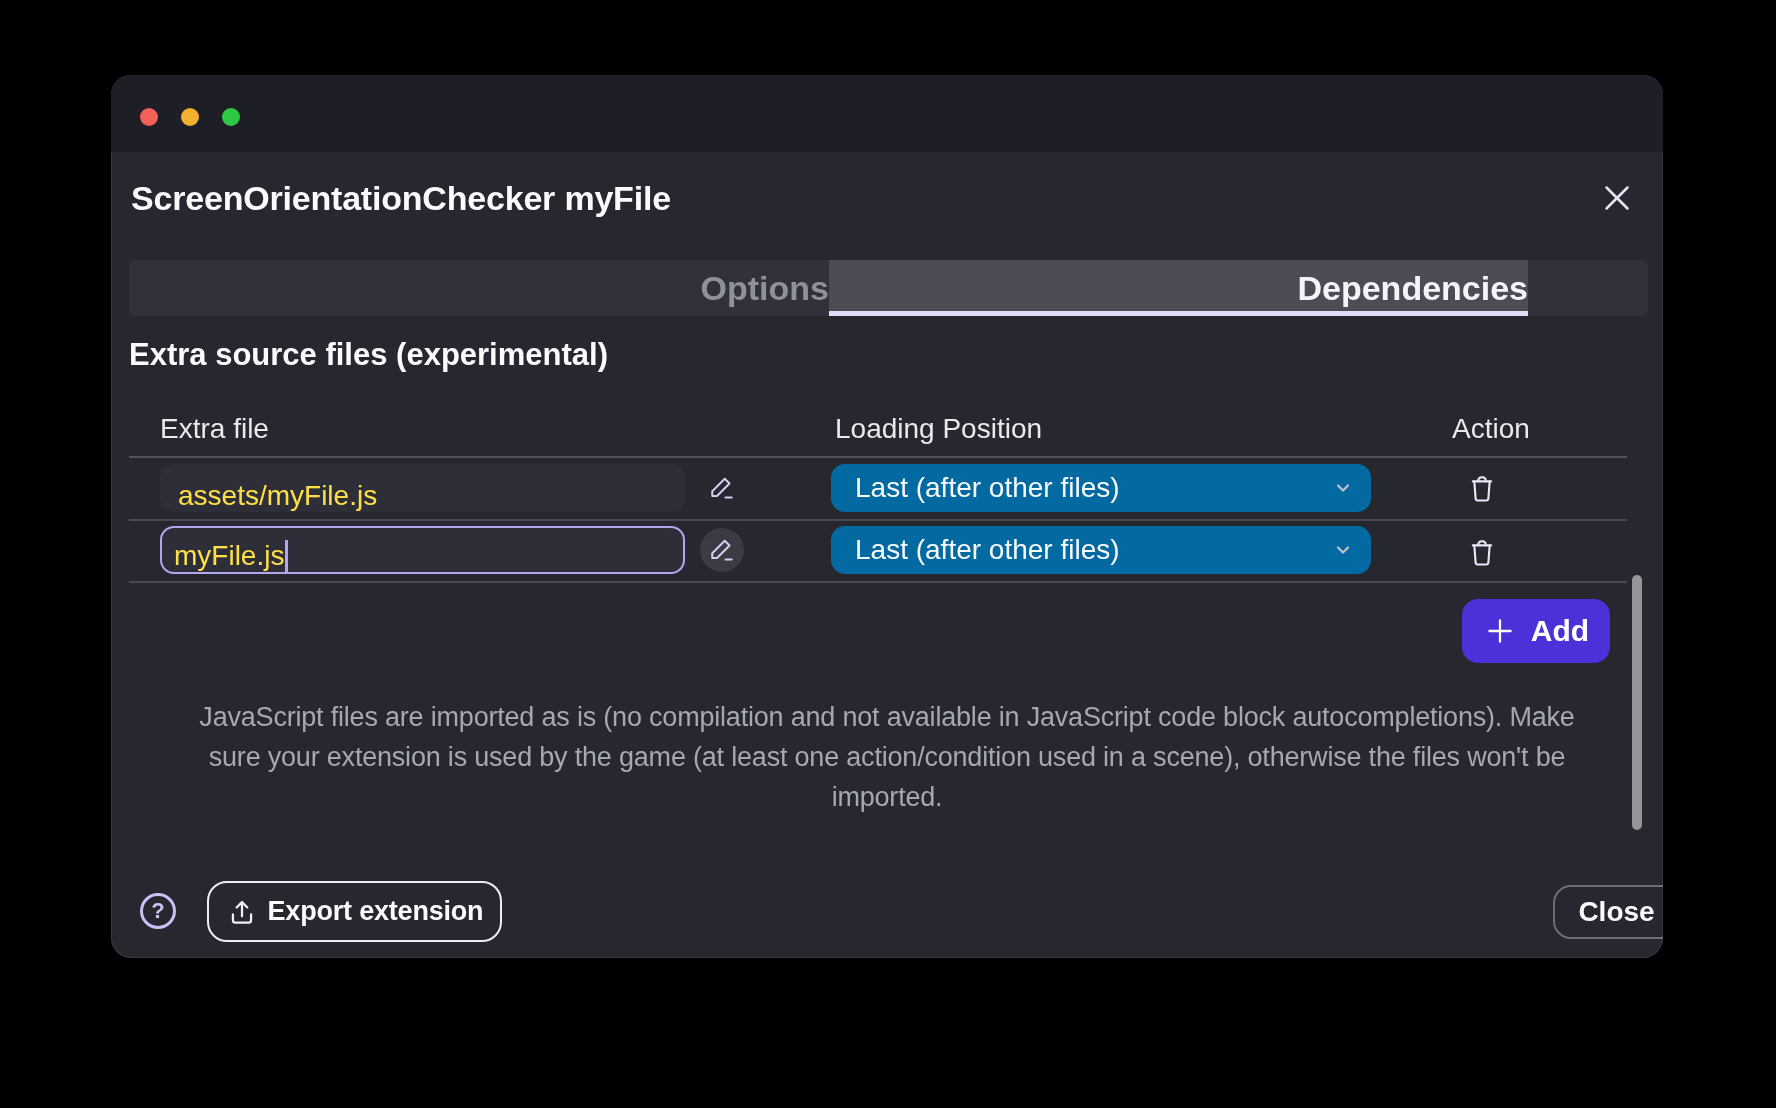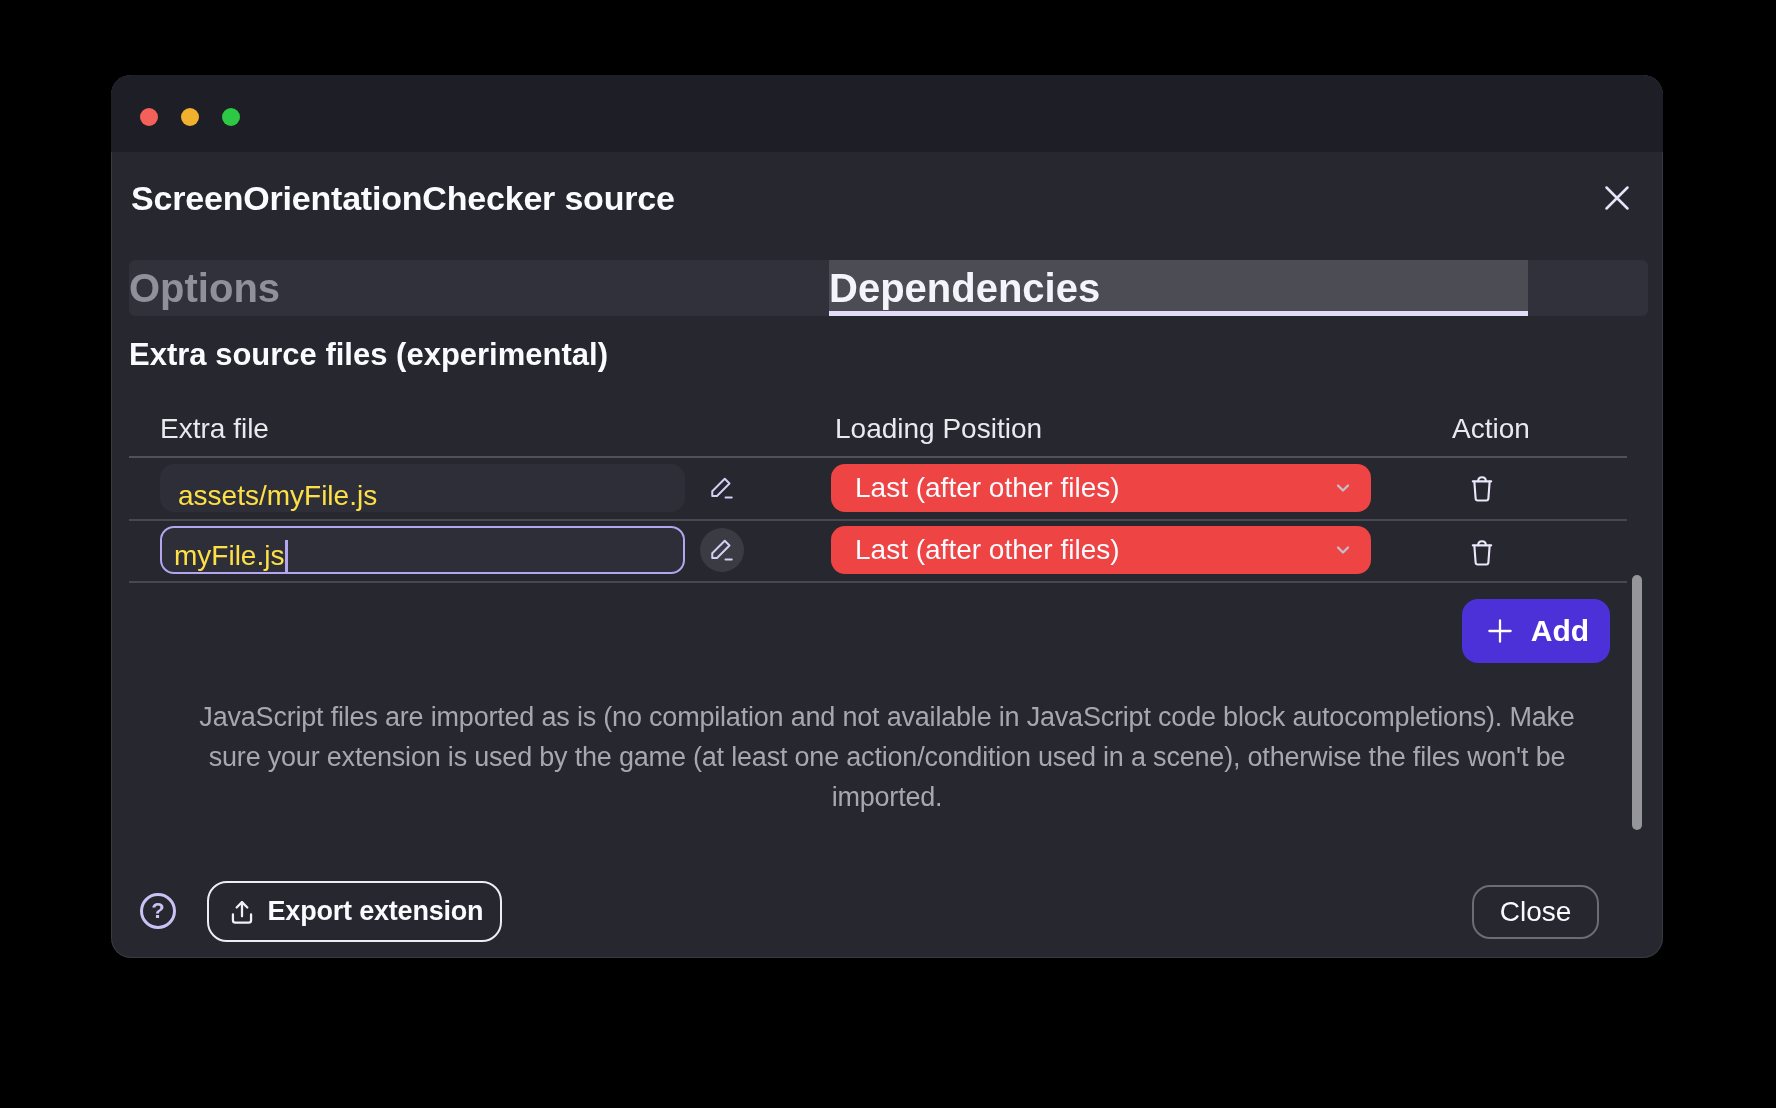--- a/index.html
+++ b/index.html
@@ -28,21 +28,21 @@
   .close-x{
     position:absolute;left:1484px;top:101px;width:44px;height:44px;
     display:flex;align-items:center;justify-content:center;cursor:pointer;
   }
   
   .tabbar{
     position:absolute;left:18px;top:185px;width:1519px;height:56px;
     background:#30313a;border-radius:6px;display:flex;
   }
   .tab{
-    height:56px;line-height:56px;text-align:left;font-size:40px;font-weight:700;
+    height:56px;line-height:56px;text-align:right;font-size:34px;font-weight:700;
     color:#8e909a;position:relative;cursor:pointer;
   }
   .tab.options{width:700px;}
   .tab.deps{width:699px;background:#4b4c54;color:#f5f4fb;}
   .tab-underline{
     position:absolute;left:0;bottom:0;width:100%;height:5px;
     background:var(--tab_underline,#e2dcf8);
   }
   .section-heading{
     position:absolute;left:18px;top:262px;font-size:31px;font-weight:700;color:#fafbff;
@@ -66,21 +66,21 @@
   }
   .icon-btn{
     position:absolute;width:44px;height:44px;border-radius:50%;
     display:flex;align-items:center;justify-content:center;cursor:pointer;
     color:#d6cdf6;
   }
   .pencil1{left:589px;top:391px;}
   .pencil2{left:589px;top:453px;background:#3a3b43;}
   .select{
     position:absolute;left:720px;width:540px;height:48px;border-radius:14px;
-    background:#ef4444;display:flex;align-items:center;justify-content:space-between;
+    background:#0369a1;display:flex;align-items:center;justify-content:space-between;
     box-sizing:border-box;padding:0 18px 0 24px;font-size:28px;color:#fafbff;cursor:pointer;
   }
   .select.r1{top:389px;} .select.r2{top:451px;}
   .chev{color:#c0c1c8;flex:0 0 auto;margin-left:12px;}
   .trash{
     position:absolute;left:1347px;width:48px;height:48px;
     display:flex;align-items:center;justify-content:center;cursor:pointer;color:#ebe6fa;
   }
   .trash.r1{top:390px;} .trash.r2{top:454px;}
   .add-btn{
@@ -103,38 +103,38 @@
     display:flex;align-items:center;justify-content:center;
     font-size:22px;font-weight:700;cursor:pointer;
   }
   .export-btn{
     position:absolute;left:96px;top:806px;width:295px;height:61px;border-radius:20px;
     box-sizing:border-box;border:2px solid #eceef4;display:flex;align-items:center;
     justify-content:center;gap:10px;cursor:pointer;color:#f2effb;
   }
   .export-label{font-size:27px;font-weight:700;color:#fafbff;letter-spacing:-0.2px;}
   .close-btn{
-    position:absolute;left:1361px;top:810px;width:127px;height:54px;border-radius:18px;
+    position:absolute;left:1442px;top:810px;width:127px;height:54px;border-radius:18px;
     box-sizing:border-box;border:2px solid #6b6c74;display:flex;align-items:center;
-    justify-content:center;font-size:28px;font-weight:400;color:#fafbff;cursor:pointer;
+    justify-content:center;font-size:28px;font-weight:700;color:#fafbff;cursor:pointer;
   }
   svg{display:block;}
 </style>
 </head>
 <body>
 
 <div class="window">
 
   <div class="titlebar">
     <span class="dot red"></span>
     <span class="dot yellow"></span>
     <span class="dot green"></span>
   </div>
 
-  <div class="dialog-title">ScreenOrientationChecker source</div>
+  <div class="dialog-title">ScreenOrientationChecker myFile</div>
 
   <div class="close-x">
     <svg width="36" height="36" viewBox="0 0 24 24" fill="none" stroke="#e8e3f8" stroke-width="1.7" stroke-linecap="round">
       <path d="M5 5l14 14M19 5L5 19"></path>
     </svg>
   </div>
 
   <div class="tabbar">
     <div class="tab options">Options</div>
     <div class="tab deps">

